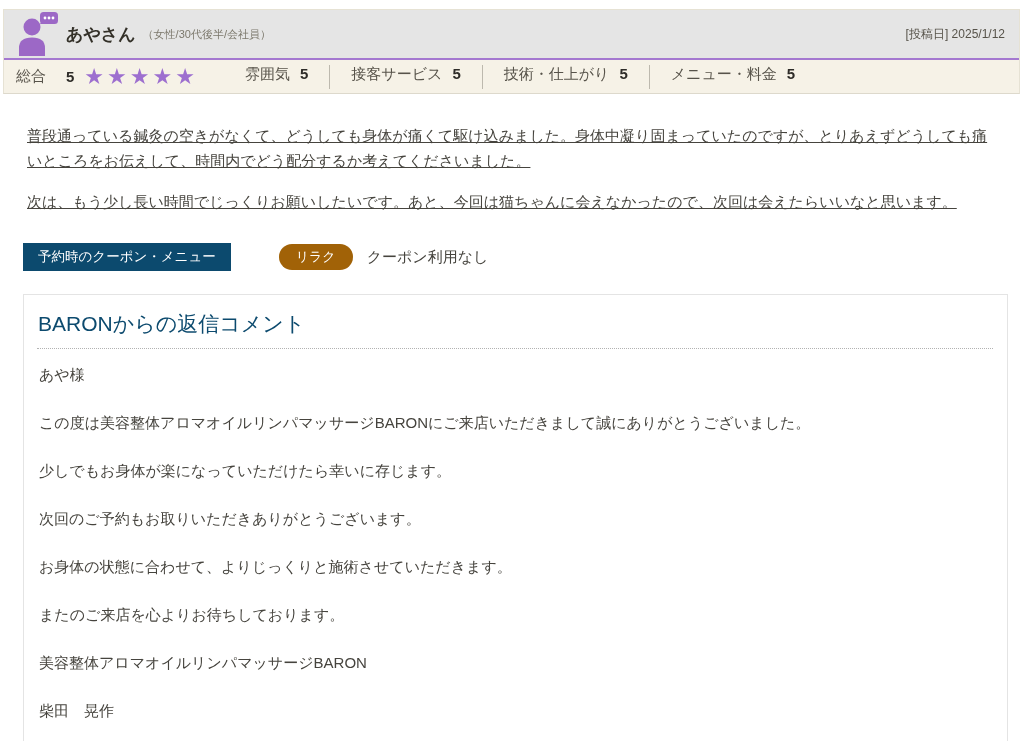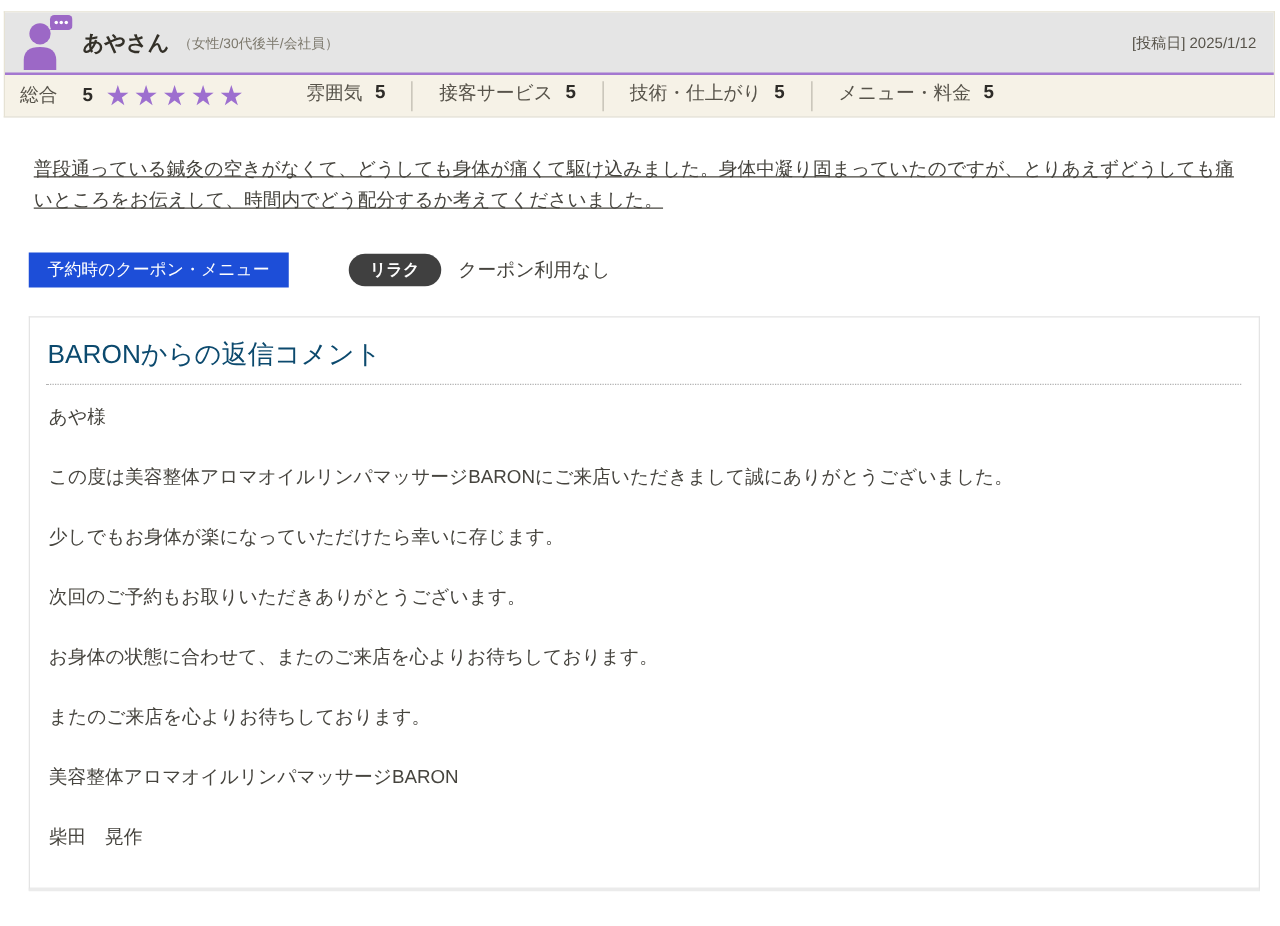--- a/index.html
+++ b/index.html
@@ -33,22 +33,22 @@
   .rating-item + .rating-item { border-left:1px solid #bdb9ae; }
   .rating-label { margin-right:10px; }
   .rating-score { font-weight:bold; color:#2e2c28; }
 
   
   .review-section { padding:13px 12px 0 8px; font-size:15px; line-height:25px; color:#46443e; }
   .review-line { margin:16px;text-decoration:underline; }
 
   
   .coupon-row { display:flex; align-items:center; margin:29px 0 0 20px; }
-  .coupon-label { background:#1d4ed8; color:#fff; font-size:13.5px; padding:5px 15px; }
-  .genre-tag { background:#404040; color:#fff; font-size:13px; font-weight:bold; padding:4px 17px; border-radius:13px; margin-left:48px; }
+  .coupon-label { background:#0c4a6e; color:#fff; font-size:13.5px; padding:5px 15px; }
+  .genre-tag { background:#a16207; color:#fff; font-size:13px; font-weight:normal; padding:4px 17px; border-radius:13px; margin-left:48px; }
   .coupon-usage { margin-left:14px; font-size:15px; color:#46443e; }
 
   
   .reply-box {
     margin:23px 12px 0 20px; background:#fff;
     border:1px solid #e4e4e4; border-bottom:3px solid #ebebeb;
     padding:13px 14px 0 13px;
   }
   .reply-title { font-size:21px; font-weight:normal; color:#0c4a6e; padding:2px 0 10px 1px; border-bottom:1px dotted #b2b2b2; }
   .reply-body { padding:16px 0 2px 2px; }
@@ -103,20 +103,21 @@
             <span class="rating-score">5</span>
           </span>
         </span>
     </div>
   </div>
 
   <div class="review-section">
 
       <p class="review-line">普段通っている鍼灸の空きがなくて、どうしても身体が痛くて駆け込みました。身体中凝り固まっていたのですが、とりあえずどうしても痛いところをお伝えして、時間内でどう配分するか考えてくださいました。</p>
 
+      <p class="review-line">次は、もう少し長い時間でじっくりお願いしたいです。あと、今回は猫ちゃんに会えなかったので、次回は会えたらいいなと思います。</p>
     </div>
 
   <div class="coupon-row">
     <span class="coupon-label">予約時のクーポン・メニュー</span>
     <span class="genre-tag">リラク</span>
     <span class="coupon-usage">クーポン利用なし</span>
   </div>
 
   <div class="reply-box">
     <div class="reply-title">BARONからの返信コメント</div>
@@ -124,21 +125,21 @@
 
         <p>あや様</p>
 
         <p>この度は美容整体アロマオイルリンパマッサージBARONにご来店いただきまして誠にありがとうございました。</p>
 
 
         <p>少しでもお身体が楽になっていただけたら幸いに存じます。</p>
 
         <p>次回のご予約もお取りいただきありがとうございます。</p>
 
-        <p>お身体の状態に合わせて、またのご来店を心よりお待ちしております。</p>
+        <p>お身体の状態に合わせて、よりじっくりと施術させていただきます。</p>
 
         <p>またのご来店を心よりお待ちしております。</p>
 
         <p>美容整体アロマオイルリンパマッサージBARON</p>
 
         <p>柴田　晃作</p>
       </div>
   </div>
 
 </div>

